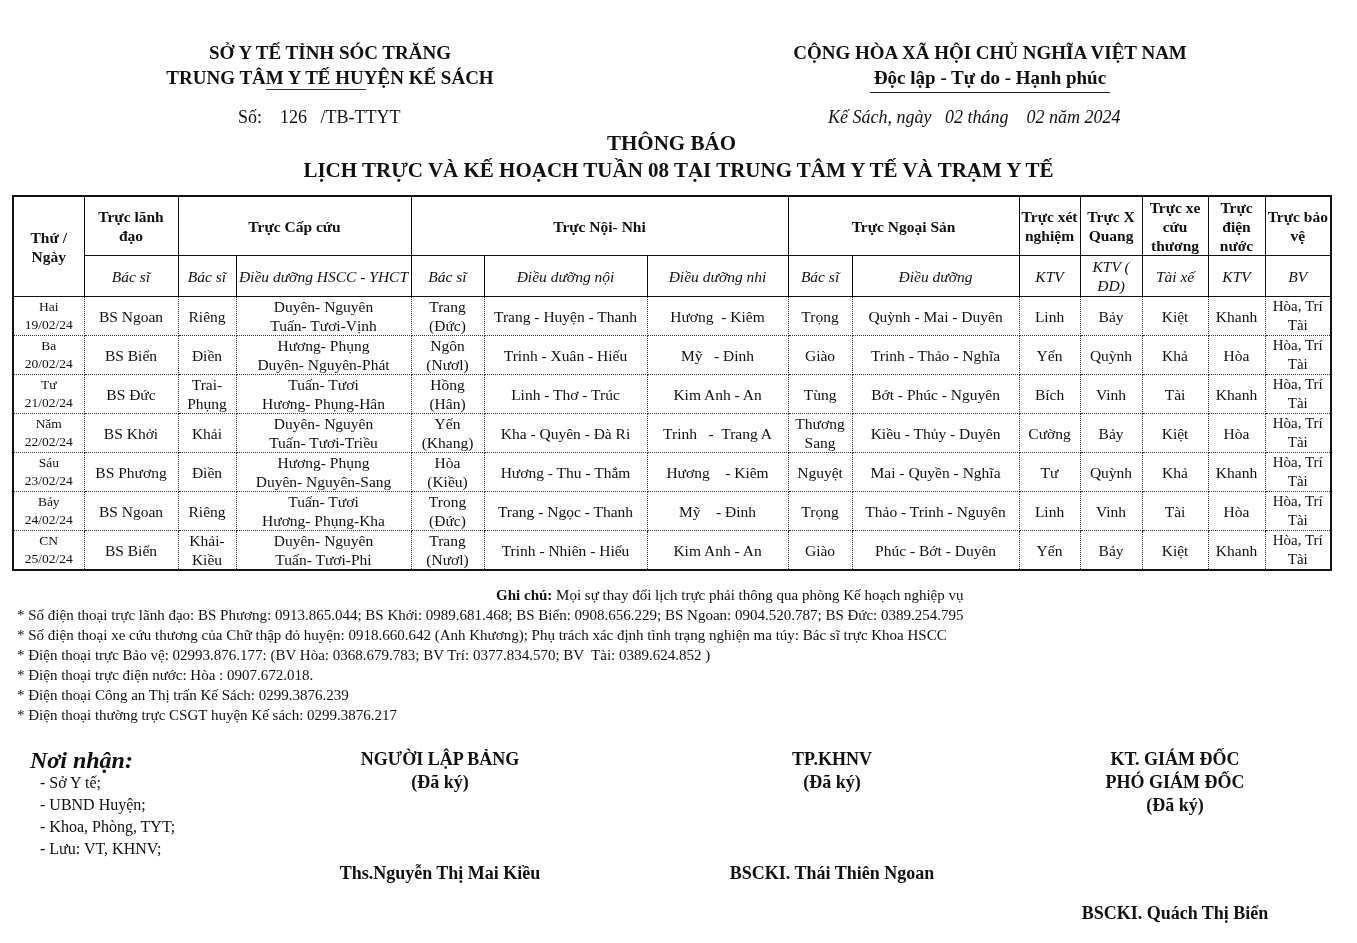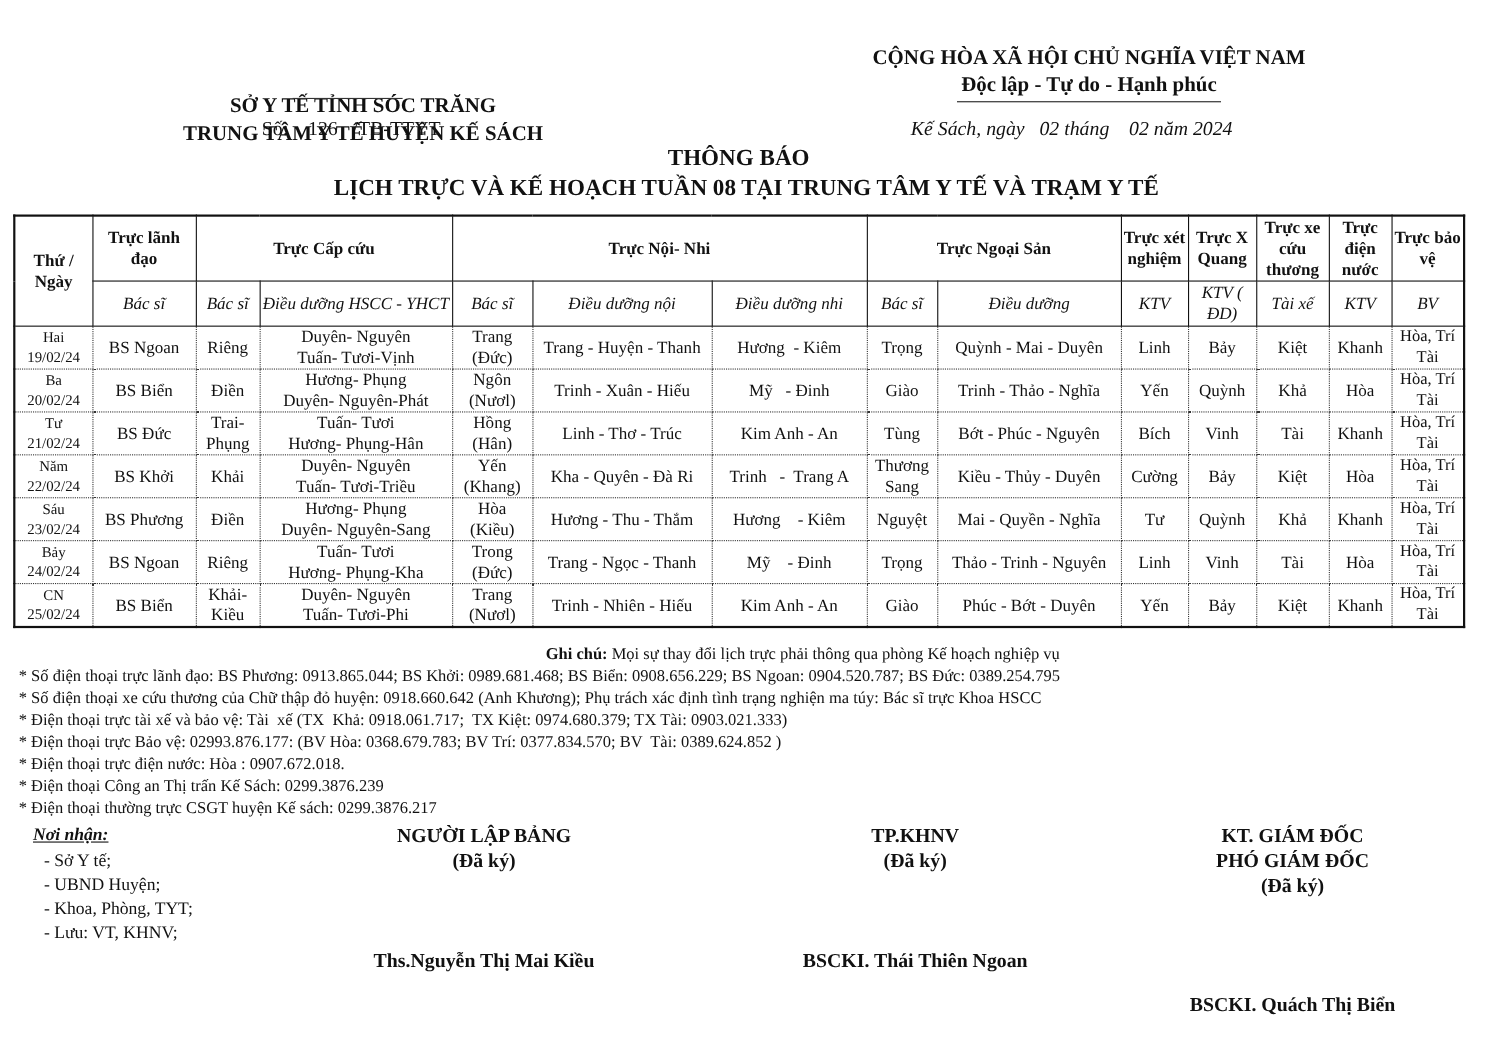--- a/index.html
+++ b/index.html
@@ -1,18 +1,18 @@
 <!DOCTYPE html>
 <html><head>
 <meta charset="utf-8">
 <style>
   html, body { margin: 0; padding: 0; background: #ffffff; }
   body { width: 1357px; height: 943px; position: relative; overflow: hidden; color: #111; font-family: "Liberation Serif", "DejaVu Serif", serif; }
   .abs { position: absolute; }
-  .hdr-left { left: 130px; top: 40px; width: 400px; text-align: center; font-weight: bold; font-size: 19px; line-height: 25px; margin-top: 44px; }
+  .hdr-left { left: 130px; top: 40px; width: 400px; text-align: center; font-weight: bold; font-size: 19px; line-height: 25px; }
   .hdr-right { left: 740px; top: 40px; width: 500px; text-align: center; font-weight: bold; font-size: 19px; line-height: 25px; }
   .uline-left { position: absolute; left: 266px; top: 89px; width: 100px; height: 1px; background: #333; }
   .uline-right { position: absolute; left: 870px; top: 92px; width: 240px; height: 1px; background: #222; }
   .so { left: 238px; top: 107px; font-size: 18px; white-space: pre; }
   .date { left: 828px; top: 107px; font-size: 18px; font-style: italic; white-space: pre; }
   .title1 { left: 0; width: 1343px; top: 131px; text-align: center; font-weight: bold; font-size: 21px; }
   .title2 { left: 0; width: 1357px; top: 158px; text-align: center; font-weight: bold; font-size: 21px; }
 
   table.sched { position: absolute; left: 12px; top: 195px; width: 1318px; border-collapse: collapse; table-layout: fixed; border: 2px solid #111; }
   table.sched td, table.sched th { font-size: 15.5px; text-align: center; vertical-align: middle; padding: 0 2px; line-height: 19px; overflow: hidden; }
@@ -21,21 +21,21 @@
   table.sched thead tr.top th { height: 58px; }
   table.sched tbody td { border-left: 1px dotted #333; border-right: 1px dotted #333; border-bottom: 1px dotted #333; height: 38px; }
   table.sched tbody tr:last-child td { border-bottom: none; }
   table.sched tbody td.day { font-size: 13.5px; line-height: 18px; }
   table.sched tbody td.bv { font-size: 15px; line-height: 19px; }
 
   .notes { left: 17px; top: 585px; font-size: 15px; line-height: 20px; }
   .notes .first { padding-left: 4px; text-align: right; }
   .notes b { font-weight: bold; }
   .recv { left: 30px; top: 748px; font-size: 16px; line-height: 22px; }
-  .recv .head { font-weight: bold; font-style: italic; font-size: 16px; line-height: 24px; text-decoration: underline; }
+  .recv .head { font-weight: bold; font-style: italic; font-size: 24px; line-height: 24px; }
   .recv .item { padding-left: 10px; }
   .sig { text-align: center; font-weight: bold; font-size: 18px; line-height: 23px; }
   .sig .name { position: absolute; left: 0; right: 0; white-space: nowrap; }
 </style>
 </head>
 <body>
 
 <div class="abs hdr-left">
   <div>SỞ Y TẾ TỈNH SÓC TRĂNG</div>
   <div>TRUNG TÂM Y TẾ HUYỆN KẾ SÁCH</div>
@@ -303,21 +303,20 @@
           <div>Tài</div>
         </td>
   </tr>
 </tbody>
 </table>
 
 <div class="abs notes">
   <div class="first"><b>Ghi chú:</b><span> Mọi sự thay đổi lịch trực phải thông qua phòng Kế hoạch nghiệp vụ</span></div>
   <div>* Số điện thoại trực lãnh đạo: BS Phương: 0913.865.044; BS Khởi:  0989.681.468; BS Biển: 0908.656.229; BS Ngoan: 0904.520.787; BS Đức: 0389.254.795</div>
   <div>* Số điện thoại xe cứu thương của Chữ thập đỏ huyện: 0918.660.642 (Anh Khương); Phụ trách xác định tình trạng nghiện ma túy: Bác sĩ trực Khoa HSCC</div>
-  <div style="white-space:pre">* Điện thoại trực tài xế và bảo vệ: Tài  xế (TX  Khả: 0918.061.717;  TX Kiệt: 0974.680.379; TX Tài: 0903.021.333)</div>
   <div style="white-space:pre">* Điện thoại trực Bảo vệ: 02993.876.177: (BV Hòa: 0368.679.783; BV Trí: 0377.834.570; BV  Tài: 0389.624.852 )</div>
   <div>* Điện thoại trực điện nước: Hòa : 0907.672.018.</div>
   <div>* Điện thoại Công an Thị trấn Kế Sách: 0299.3876.239</div>
   <div>* Điện thoại thường trực CSGT huyện Kế sách: 0299.3876.217</div>
 </div>
 
 <div class="abs recv">
   <div class="head">Nơi nhận:</div>
   <div class="item">- Sở Y tế;</div>
   <div class="item">- UBND Huyện;</div>

